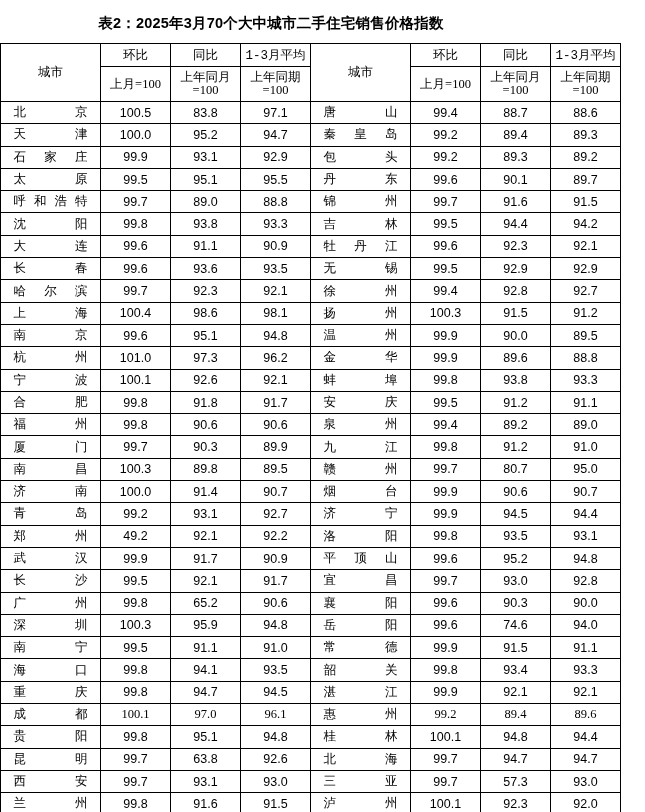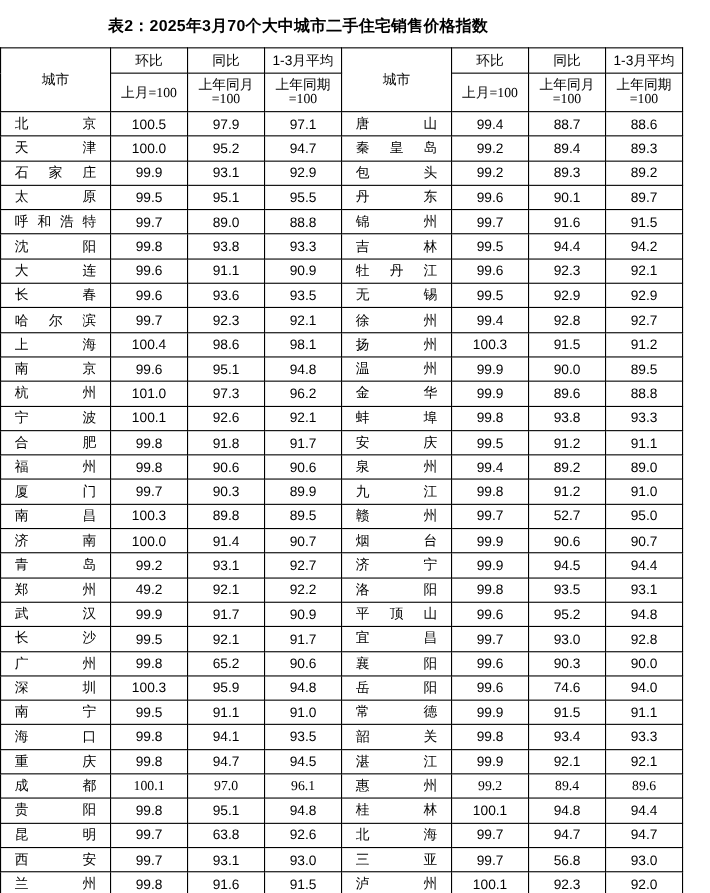--- a/index.html
+++ b/index.html
@@ -39,21 +39,21 @@
     border: 1px solid #000;
     font-weight: normal;
     font-size: 12.5px;
     padding: 0;
     text-align: center;
     vertical-align: middle;
   }
   
   .hdr-top td {
     height: 22px;
-    font-family: Liberation Sans, sans-serif;
+    font-family: Liberation Mono, monospace;
     font-size: 12.5px;
   }
   .hdr-sub td {
     height: 34px;
     font-family: Liberation Serif, serif;
     font-size: 11.5px;
     line-height: 13px;
   }
   .city {
     font-family: "Liberation Sans", sans-serif;
@@ -141,21 +141,21 @@
         <td>
           <span>上年同期</span><br>
           <span>=100</span>
         </td>
       </tr>
     </thead>
     <tbody id="tbody">
         <tr>
           <td class="city"><span class="city-span">北京</span></td>
           <td class="num">100.5</td>
-          <td class="num">97.9</td>
+          <td class="num">83.8</td>
           <td class="num">97.1</td>
           <td class="city"><span class="city-span">唐山</span></td>
           <td class="num">99.4</td>
           <td class="num">88.7</td>
           <td class="num">88.6</td>
         </tr>
         <tr>
           <td class="city"><span class="city-span">天津</span></td>
           <td class="num">100.0</td>
           <td class="num">95.2</td>
@@ -305,21 +305,21 @@
           <td class="num">91.2</td>
           <td class="num">91.0</td>
         </tr>
         <tr>
           <td class="city"><span class="city-span">南昌</span></td>
           <td class="num">100.3</td>
           <td class="num">89.8</td>
           <td class="num">89.5</td>
           <td class="city"><span class="city-span">赣州</span></td>
           <td class="num">99.7</td>
-          <td class="num">52.7</td>
+          <td class="num">80.7</td>
           <td class="num">95.0</td>
         </tr>
         <tr>
           <td class="city"><span class="city-span">济南</span></td>
           <td class="num">100.0</td>
           <td class="num">91.4</td>
           <td class="num">90.7</td>
           <td class="city"><span class="city-span">烟台</span></td>
           <td class="num">99.9</td>
           <td class="num">90.6</td>
@@ -445,21 +445,21 @@
           <td class="num">94.7</td>
           <td class="num">94.7</td>
         </tr>
         <tr>
           <td class="city"><span class="city-span">西安</span></td>
           <td class="num">99.7</td>
           <td class="num">93.1</td>
           <td class="num">93.0</td>
           <td class="city"><span class="city-span">三亚</span></td>
           <td class="num">99.7</td>
-          <td class="num">56.8</td>
+          <td class="num">57.3</td>
           <td class="num">93.0</td>
         </tr>
         <tr>
           <td class="city"><span class="city-span">兰州</span></td>
           <td class="num">99.8</td>
           <td class="num">91.6</td>
           <td class="num">91.5</td>
           <td class="city"><span class="city-span">泸州</span></td>
           <td class="num">100.1</td>
           <td class="num">92.3</td>

